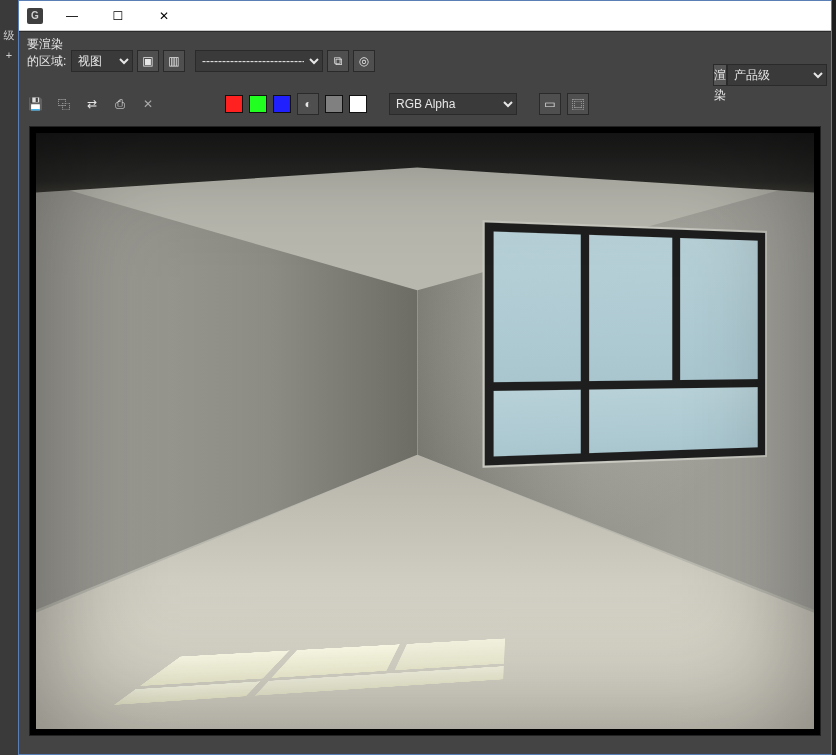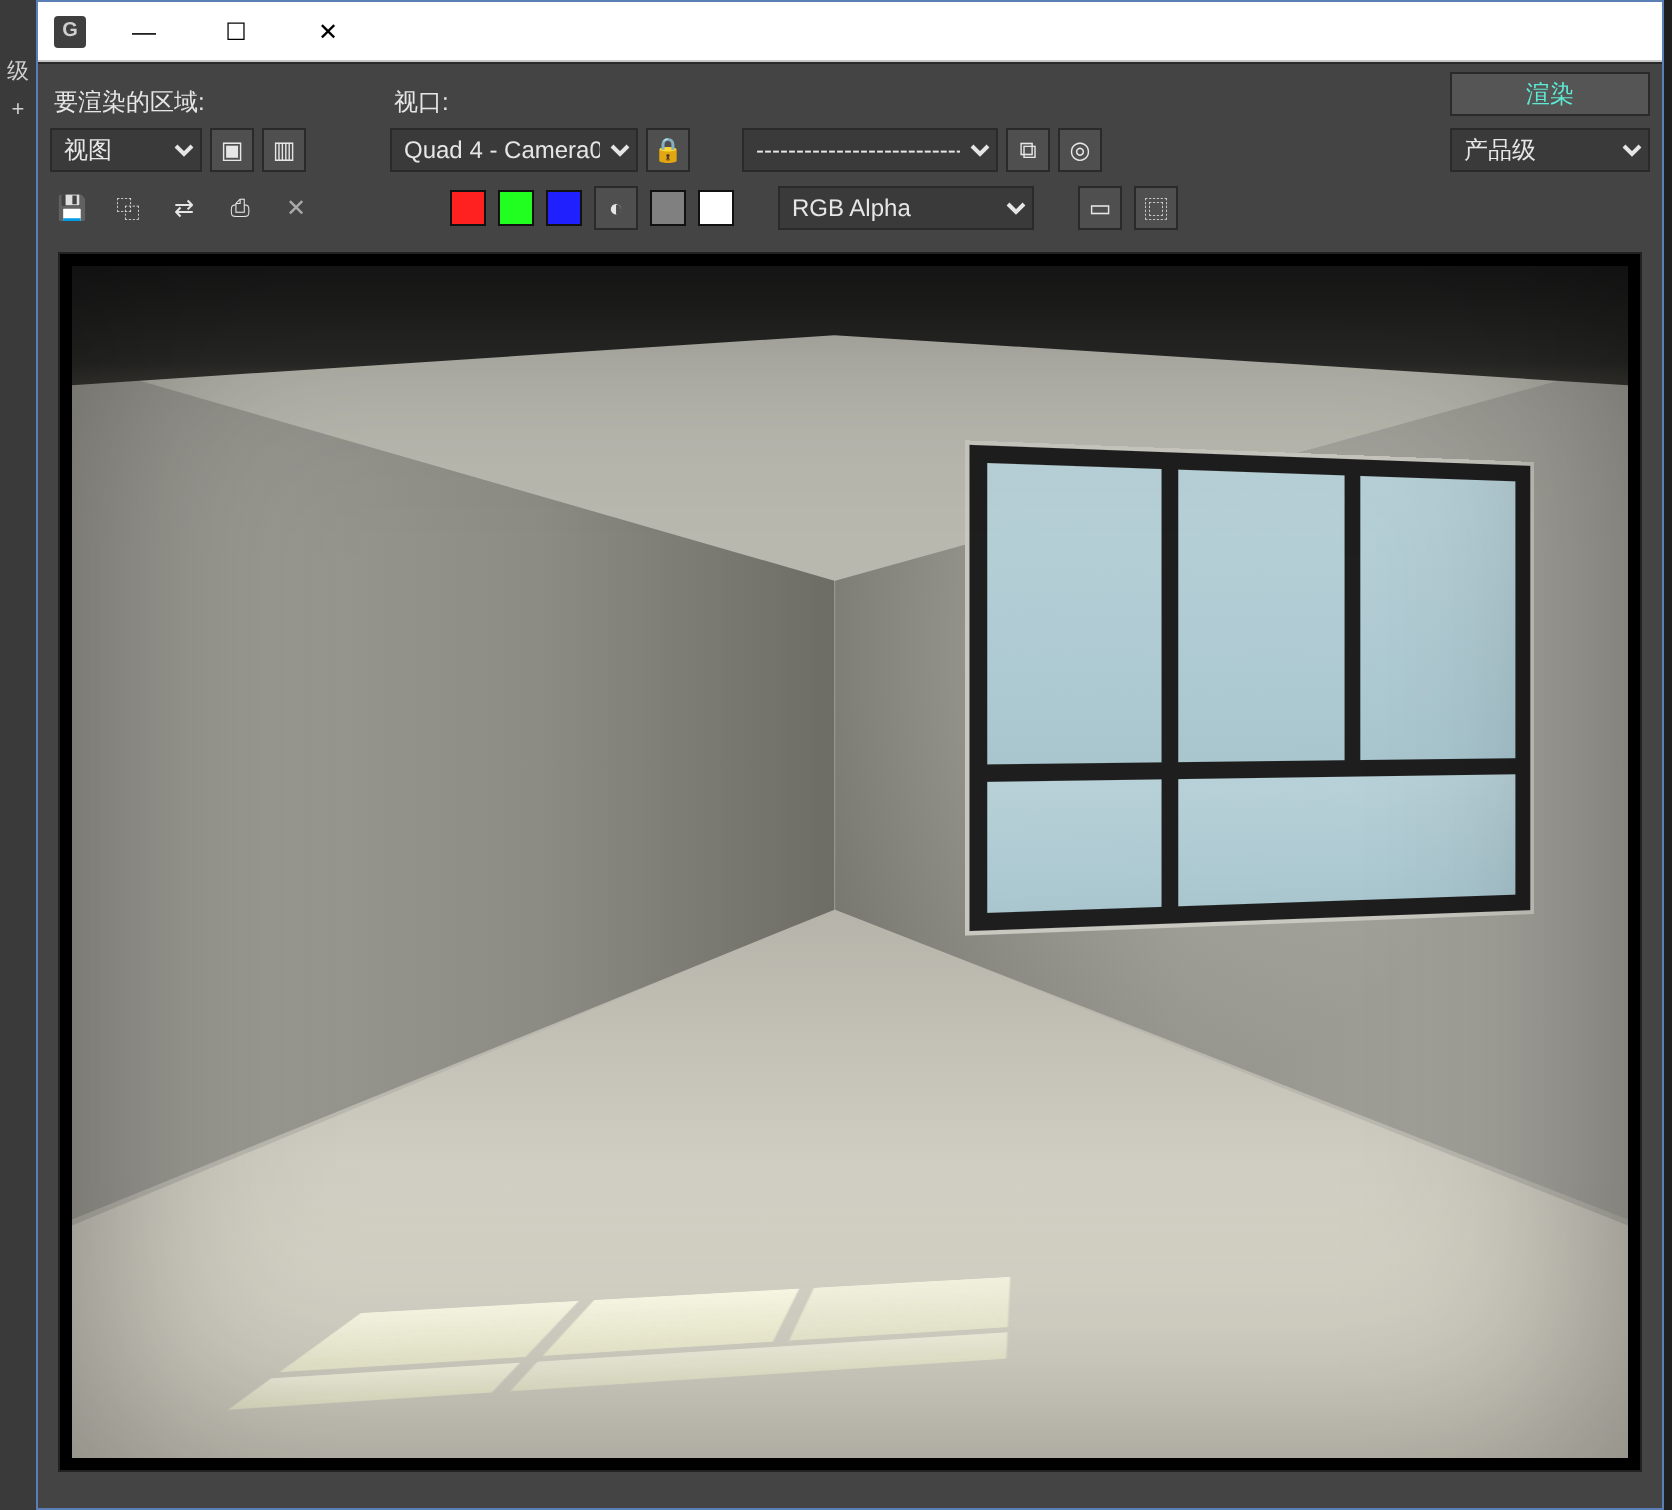--- a/index.html
+++ b/index.html
@@ -67,22 +67,21 @@
   }
   .row1 {
     height: 56px;
     display: flex;
     align-items: stretch;
     padding: 4px 6px 2px 6px;
     gap: 10px;
   }
   .group {
     display: flex;
-    flex-direction: column;
-    justify-content: flex-end;
+    justify-content: flex-start;
   }
   .group .lbl {
     font-size: 12px;
     color: #e6e6e6;
     margin-bottom: 4px;
     padding-left: 2px;
   }
   .group .ctrls {
     display:flex;
     align-items:center;
@@ -106,21 +105,21 @@
     color:#e6e6e6;
     font-size:12px;
   }
   .iconbtn.flat { background: transparent; border-color: transparent; }
 
   .render-btn {
     width: 100px;
     height: 22px;
     background: #555;
     border: 1px solid #2a2a2a;
-    color: #5eead4;
+    color: #e5e5e5;
     text-align: center;
     line-height: 20px;
     font-size: 12px;
   }
 
   .lock { color:#ddbb55; }
 
   .row2 {
     height: 34px;
     display:flex;
@@ -268,43 +267,32 @@
         <span>✕</span>
       </div>
   </div>
 
   <div class="toolbar">
     <div class="row1">
 
       <div class="group" style="width:160px">
         <div class="lbl">要渲染的区域:</div>
         <div class="ctrls">
-          <select style="width:76px">
+          <select style="width:62px">
             <option>视图</option>
           </select>
           <div class="iconbtn">
               <span>▣</span>
             </div>
           <div class="iconbtn">
               <span>▥</span>
             </div>
         </div>
       </div>
 
-      <div class="group" style="width:166px">
-        <div class="lbl">视口:</div>
-        <div class="ctrls">
-          <select style="width:124px">
-            <option>Quad 4 - Camera0</option>
-          </select>
-          <div class="iconbtn lock">
-              <span>🔒</span>
-            </div>
-        </div>
-      </div>
 
       <div class="group" style="width:200px">
         <div class="ctrls">
           <select style="width:128px">
             <option>--------------------------</option>
           </select>
           <div class="iconbtn">
               <span>⧉</span>
             </div>
           <div class="iconbtn">

